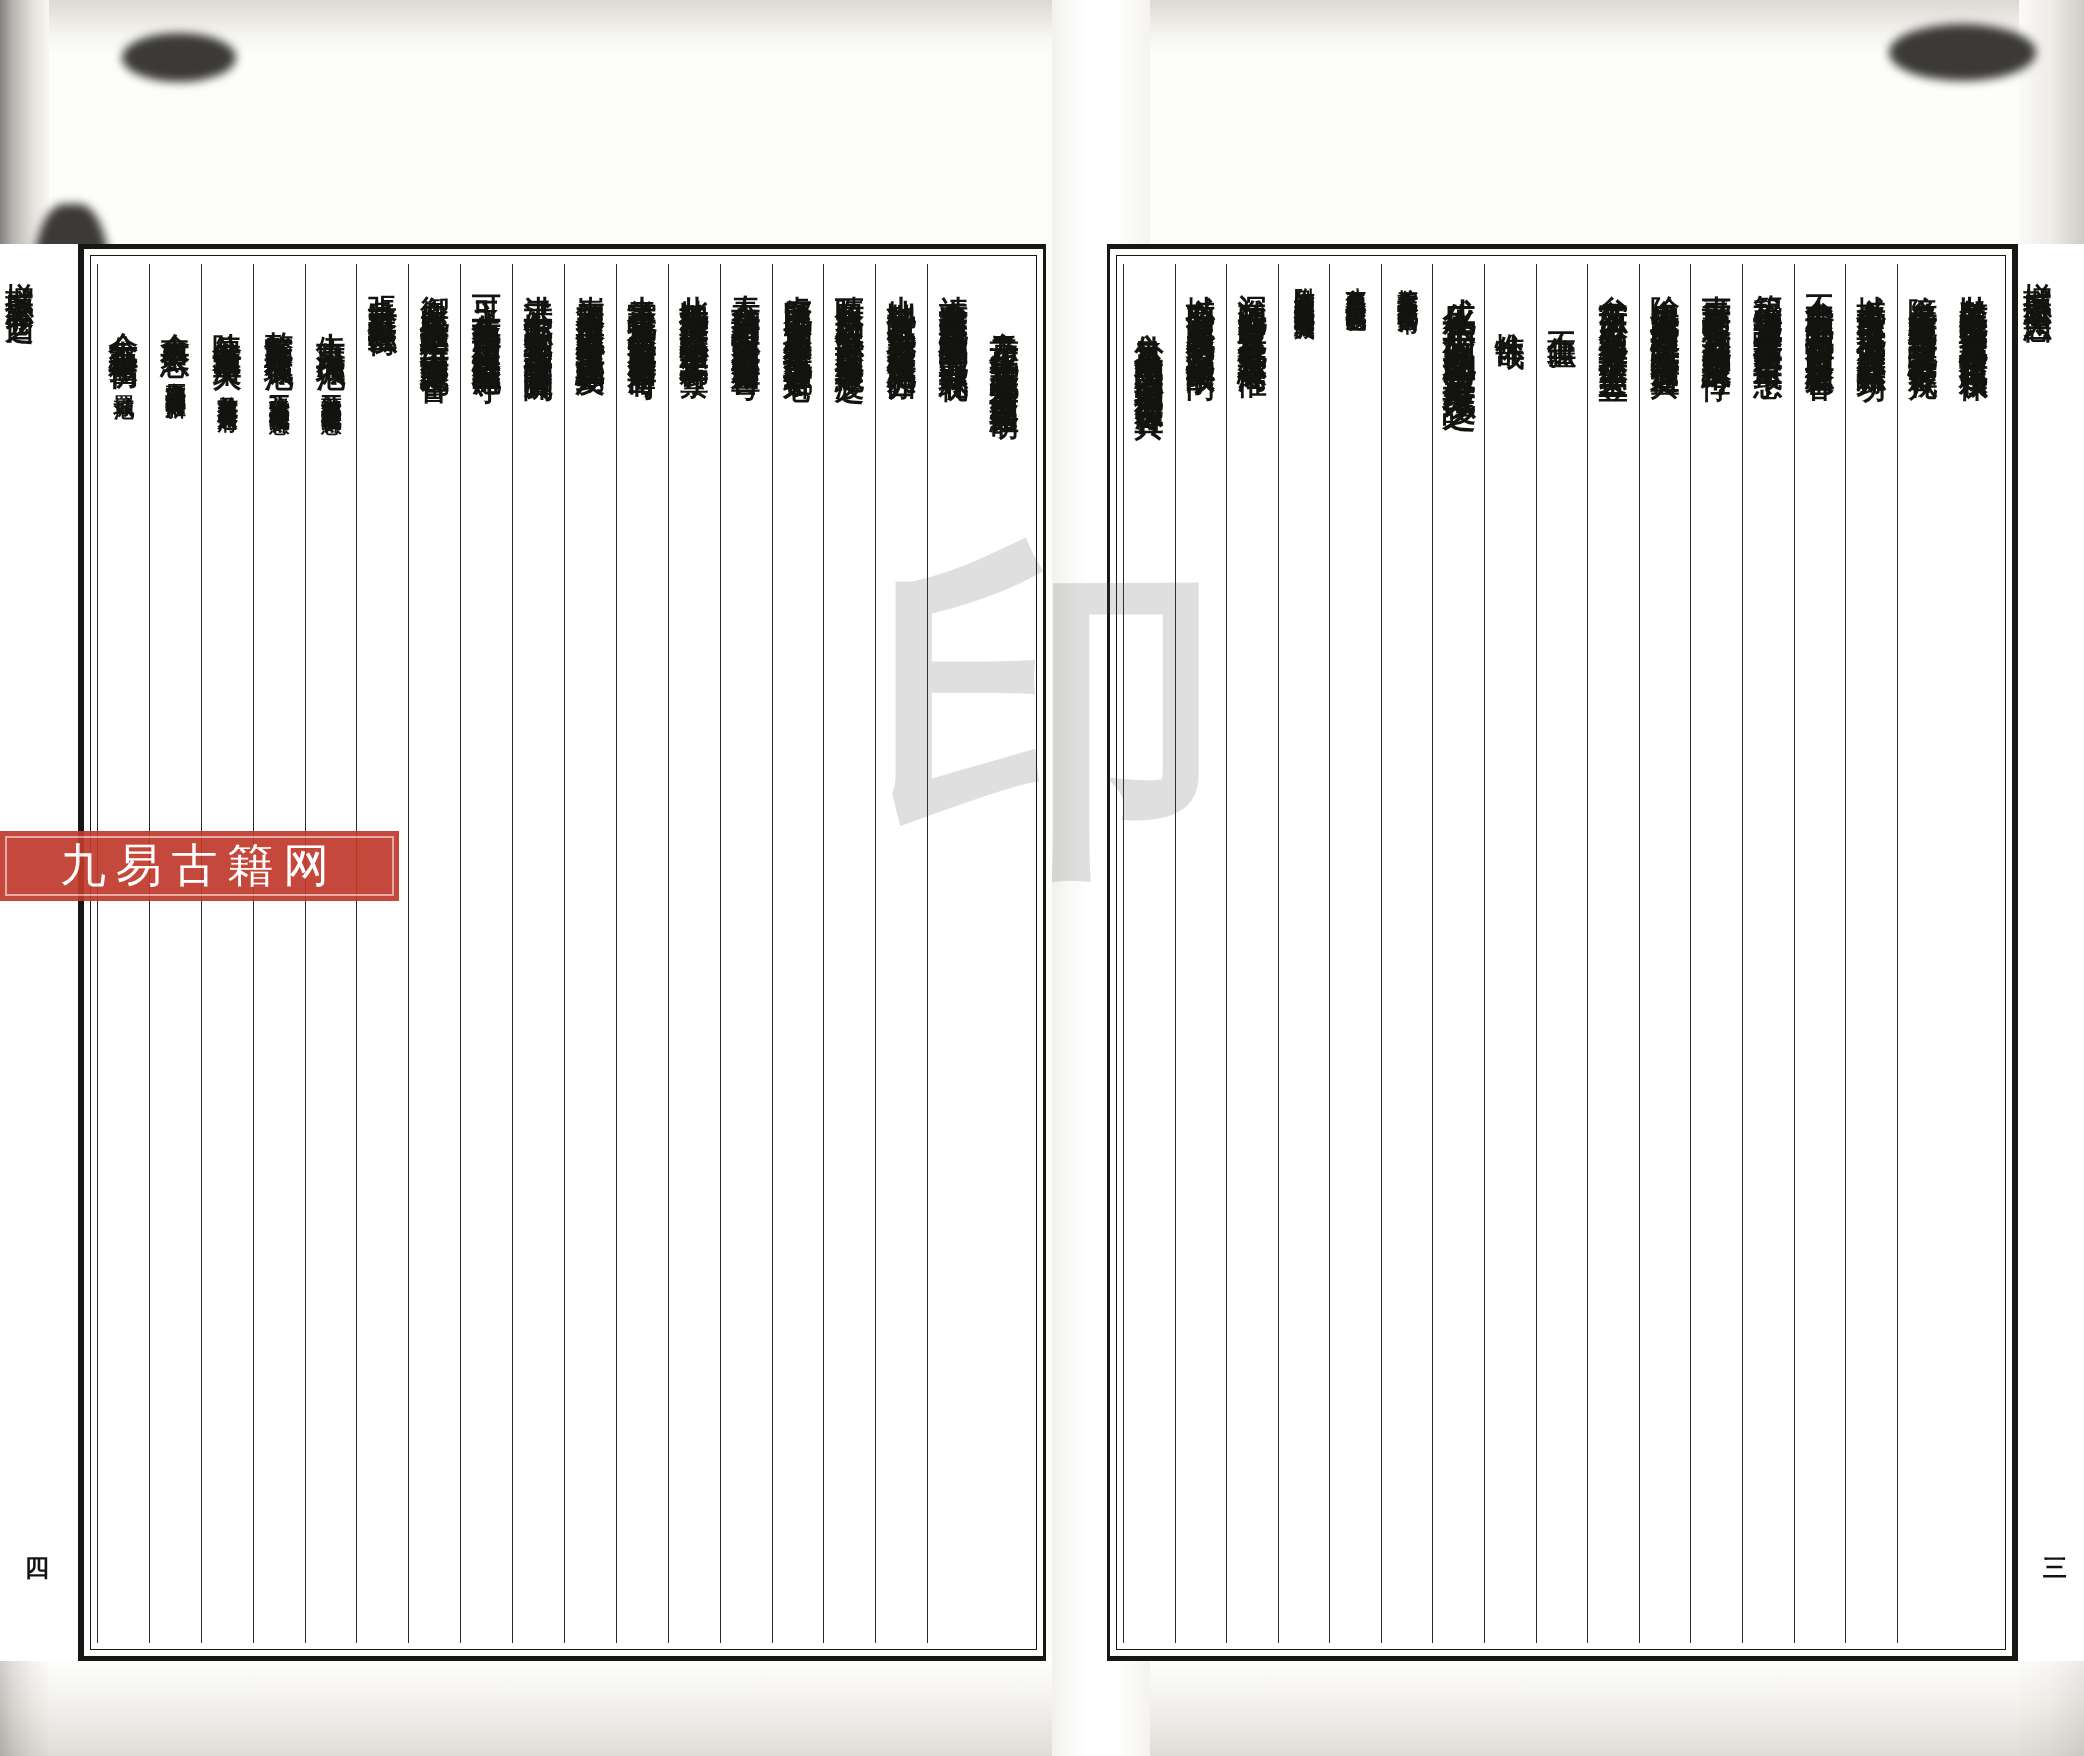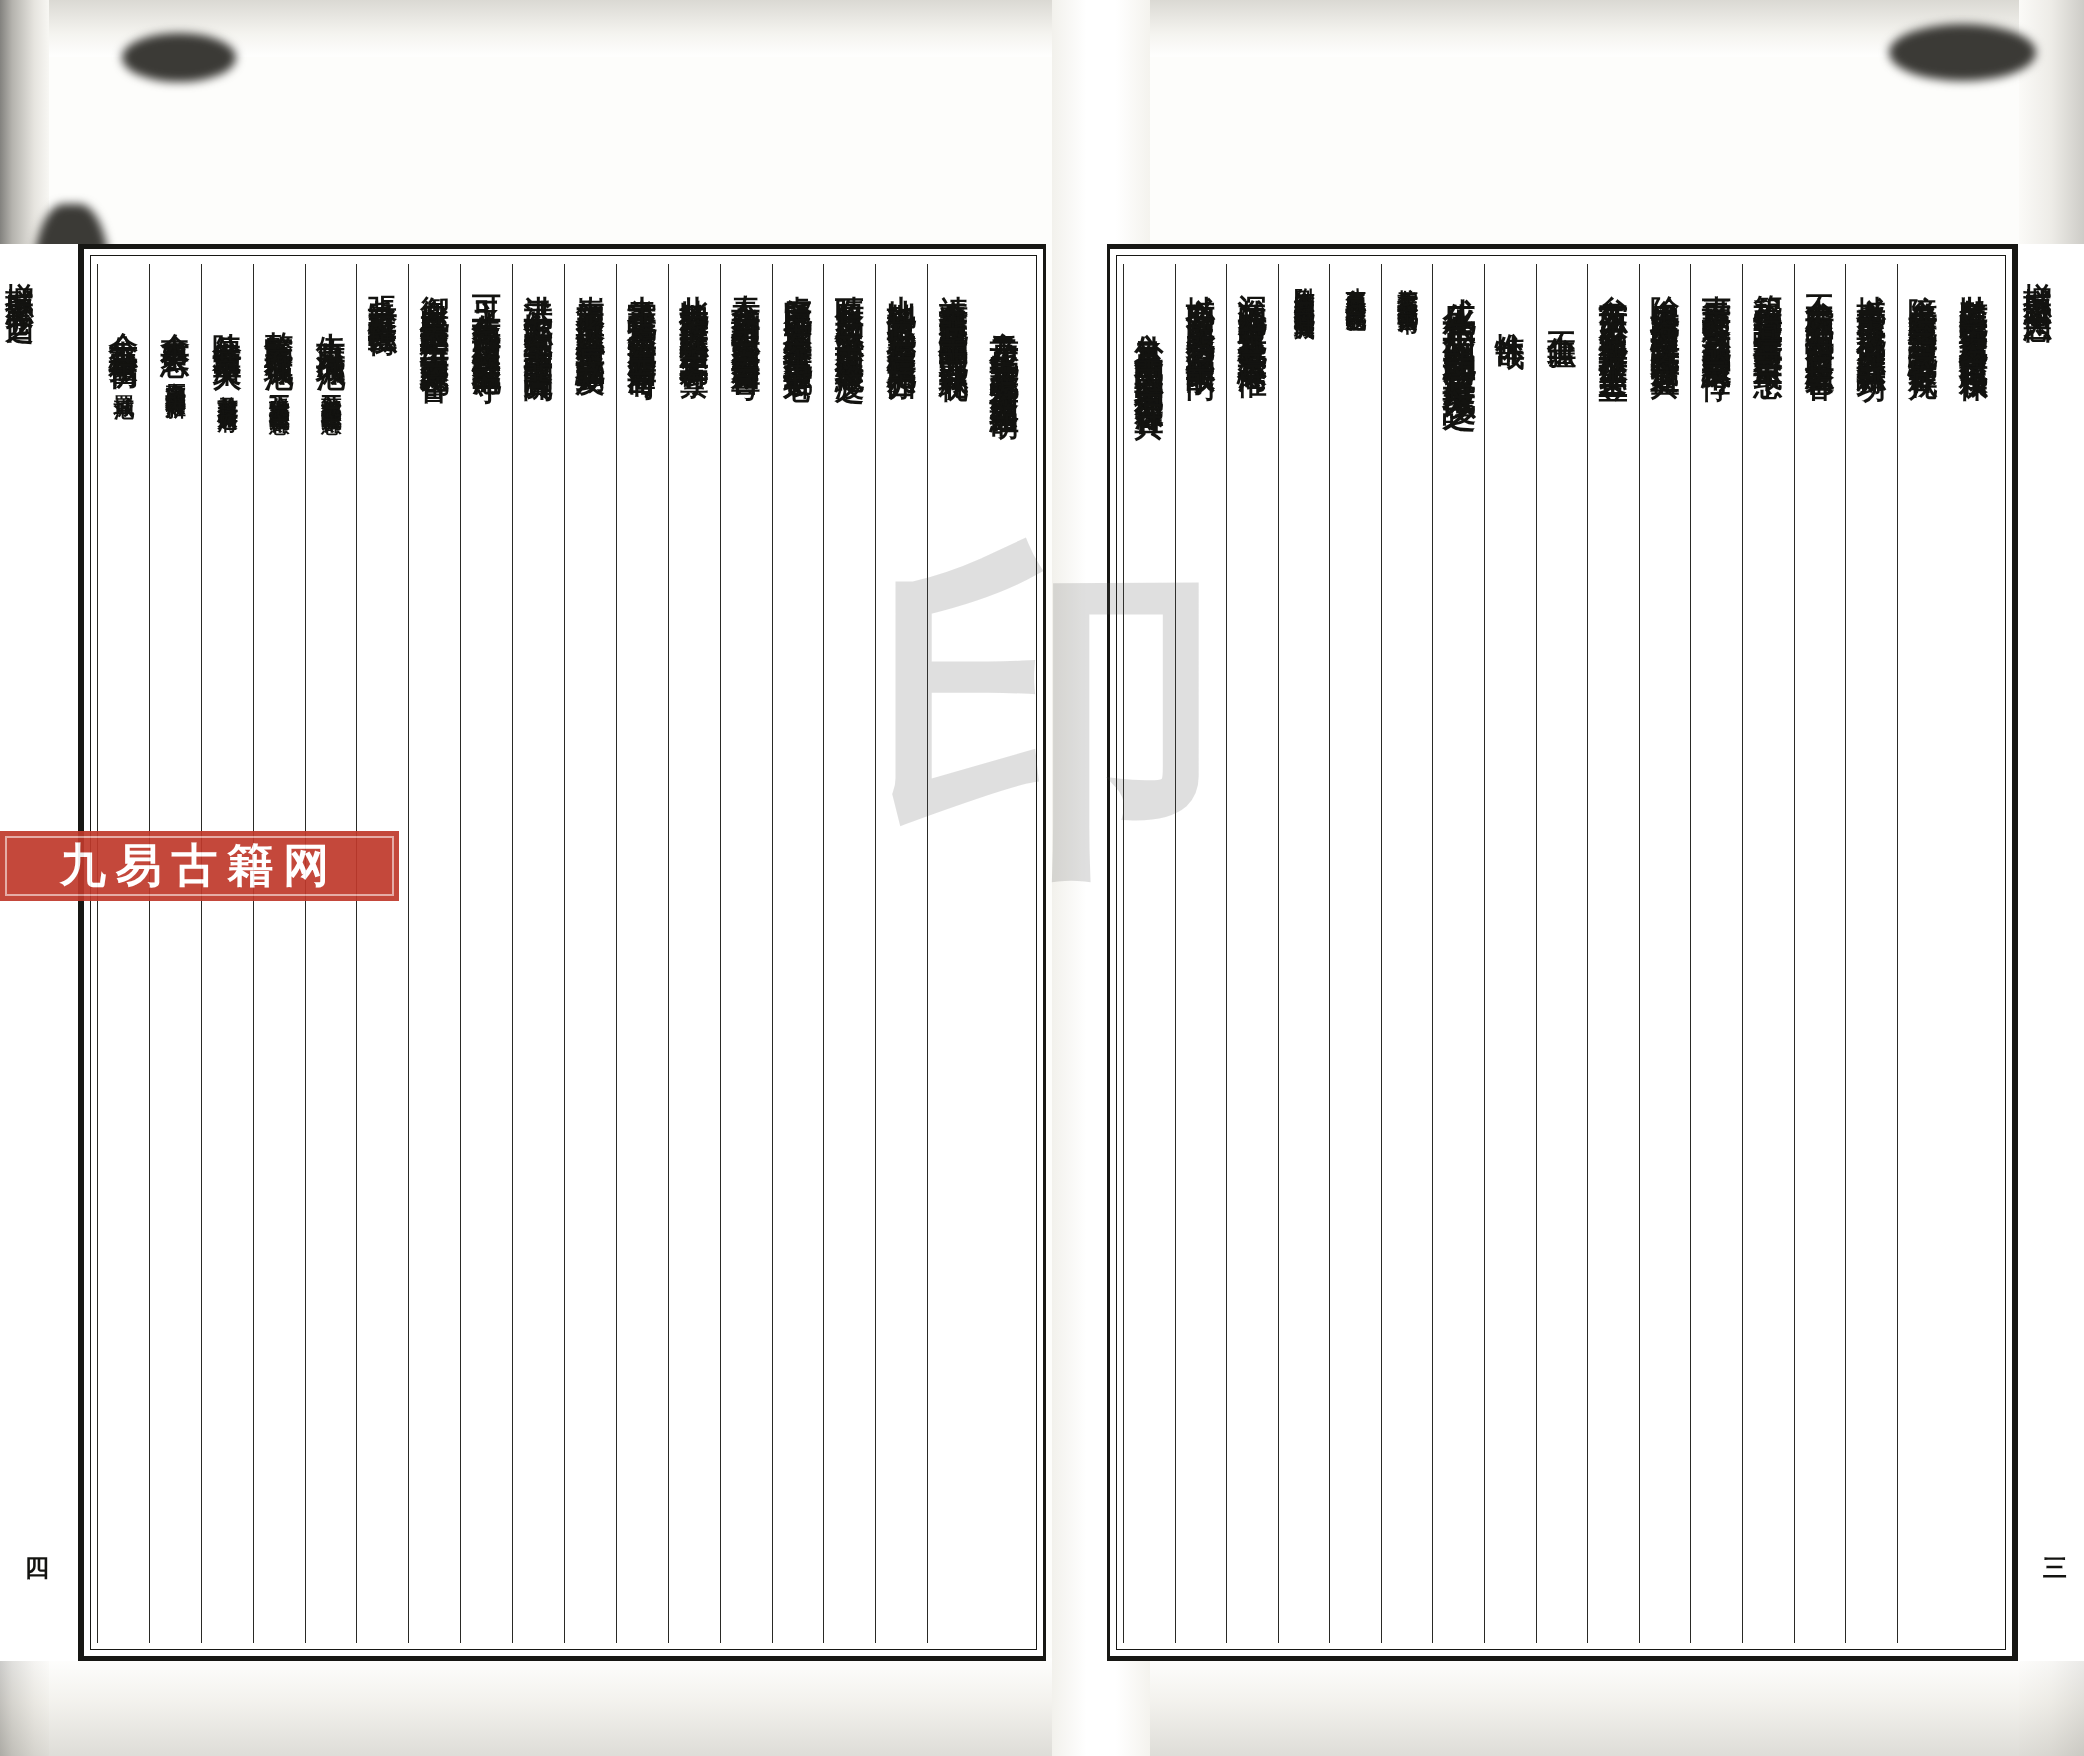--- a/index.html
+++ b/index.html
@@ -191,21 +191,21 @@
     width: 399px; height: 70px;
     background: #c0392b;
     display: flex;
     align-items: center;
     justify-content: center;
     opacity: .92;
   }
   .wm-bar span {
     color: #ffffff;
     font-size: 46px;
-    font-weight: bold;
+    font-weight: normal;
     letter-spacing: 9.8px;
     font-family: "DejaVu Sans", sans-serif;
   }
   .wm-bar::after {
     content: "";
     position: absolute;
     inset: 4.9px;
     border: 2.4px solid #ffffff;
     opacity: .55;
   }

